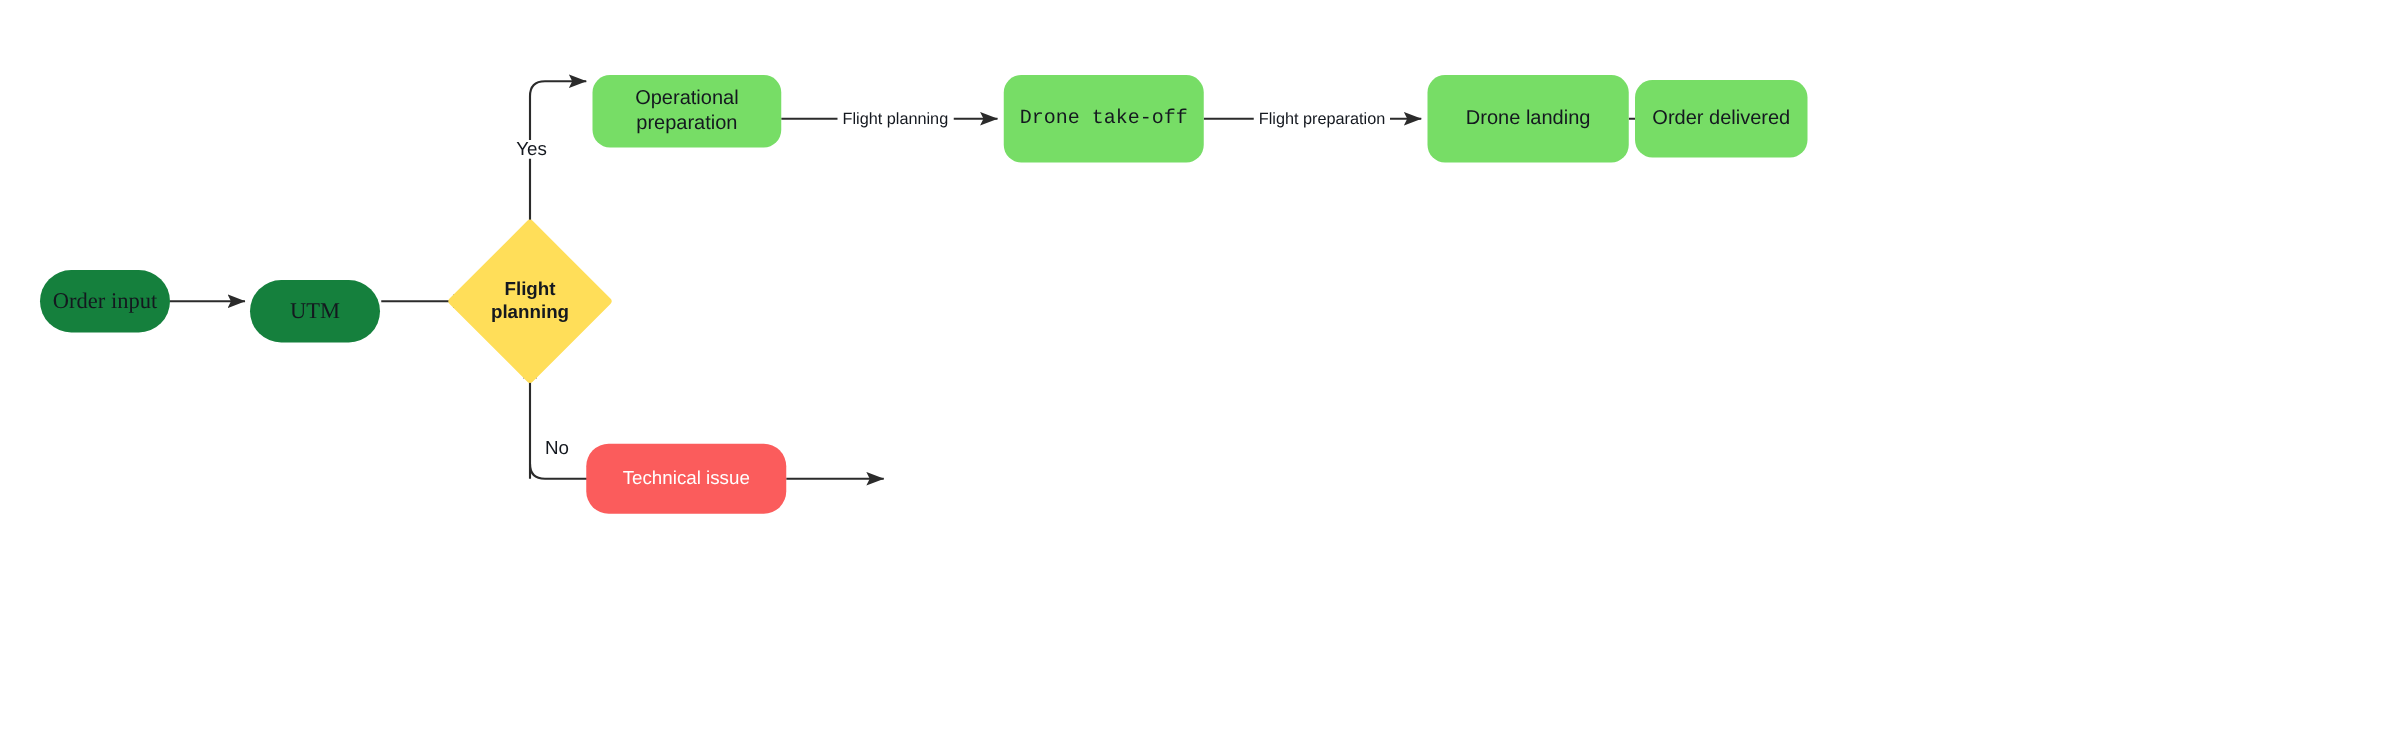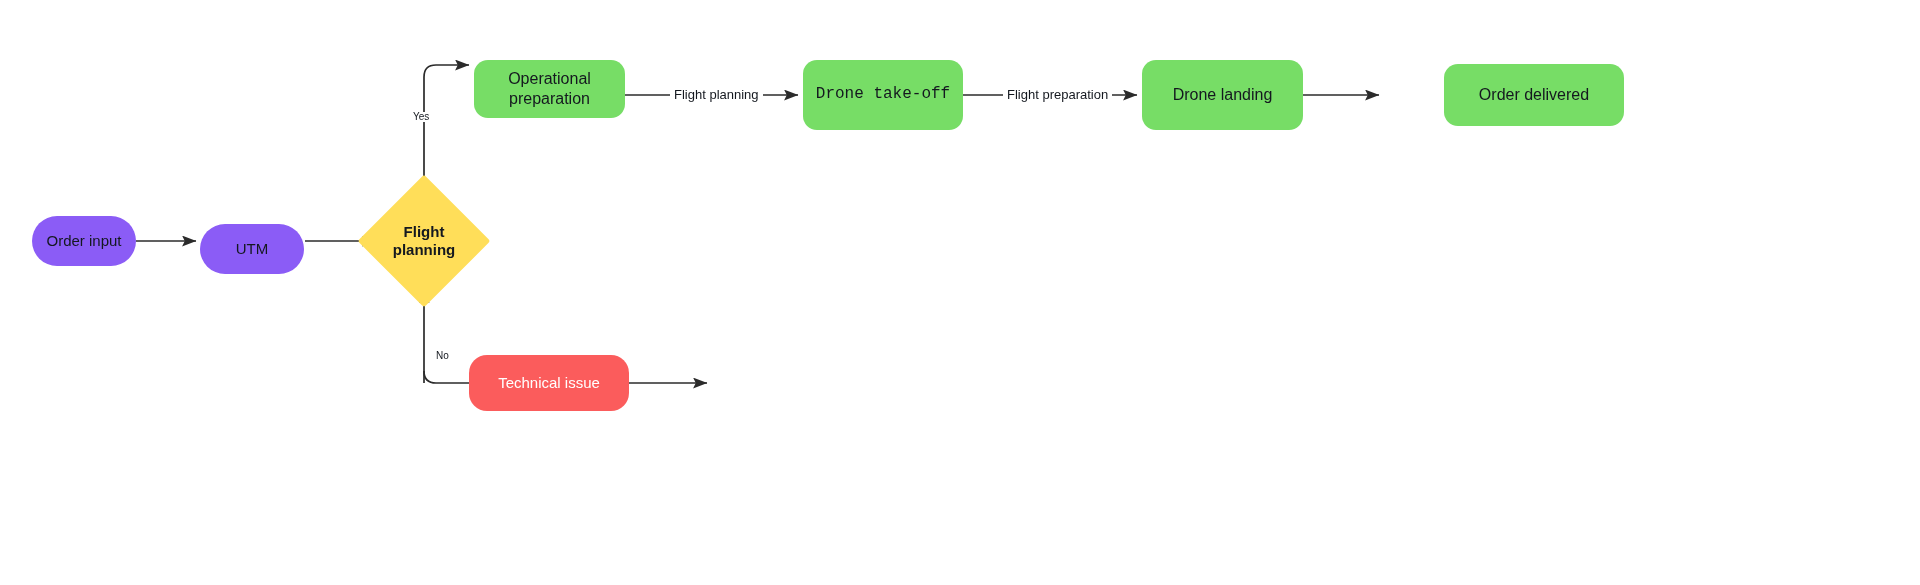--- a/index.html
+++ b/index.html
@@ -37,24 +37,25 @@
     justify-content: center;
     text-align: center;
     line-height: 1.22;
   }
   .node-label {
     display: block;
     padding: 0 10px;
     white-space: pre-line;
   }
   .n-lavender {
-    background: #8b5cf6;
+    background: #15803d;
     border-radius: 26px;
     color: #14181f;
-    font-size: 15px;
+    font-size: 18px;
+    font-family: Liberation Serif, serif;
   }
   .n-green {
     background: #77dd66;
     border-radius: 14px;
     color: #14181f;
     font-size: 16px;
   }
   .n-red {
     background: #fb5c5c;
     border-radius: 18px;
@@ -84,21 +85,21 @@
   .edge-label {
     position: absolute;
     font-size: 13px;
     color: #14181f;
     background: #ffffff;
     padding: 0 4px;
     white-space: nowrap;
     line-height: 1;
   }
   .edge-label.big {
-    font-size: 10px;
+    font-size: 15px;
   }
 </style>
 </head>
 <body>
 
 <div id="canvas">
 
   <svg id="edges" viewBox="0 0 1920 585" width="1920" height="585" xmlns="http://www.w3.org/2000/svg">
     <defs>
       <marker id="arrow" markerWidth="9" markerHeight="9" refX="8.2" refY="3.2" orient="auto" markerUnits="strokeWidth">
@@ -147,21 +148,21 @@
   </div>
 
   <div class="node n-green" style="left:803px; top:60px; width:160px; height:70px;font-family:Liberation Mono, monospace;">
     <span class="node-label">Drone take-off</span>
   </div>
 
   <div class="node n-green" style="left:1142px; top:60px; width:161px; height:70px;">
     <span class="node-label">Drone landing</span>
   </div>
 
-  <div class="node n-green" style="left:1444px; top:64px; width:180px; height:62px;">
+  <div class="node n-green" style="left:1308px; top:64px; width:138px; height:62px;">
     <span class="node-label">Order delivered</span>
   </div>
 
   <div class="node n-red" style="left:469px; top:355px; width:160px; height:56px;">
     <span class="node-label">Technical issue</span>
   </div>
 
 
   <div class="edge-label big" style="left:409px; top:112px;">Yes</div>
 

